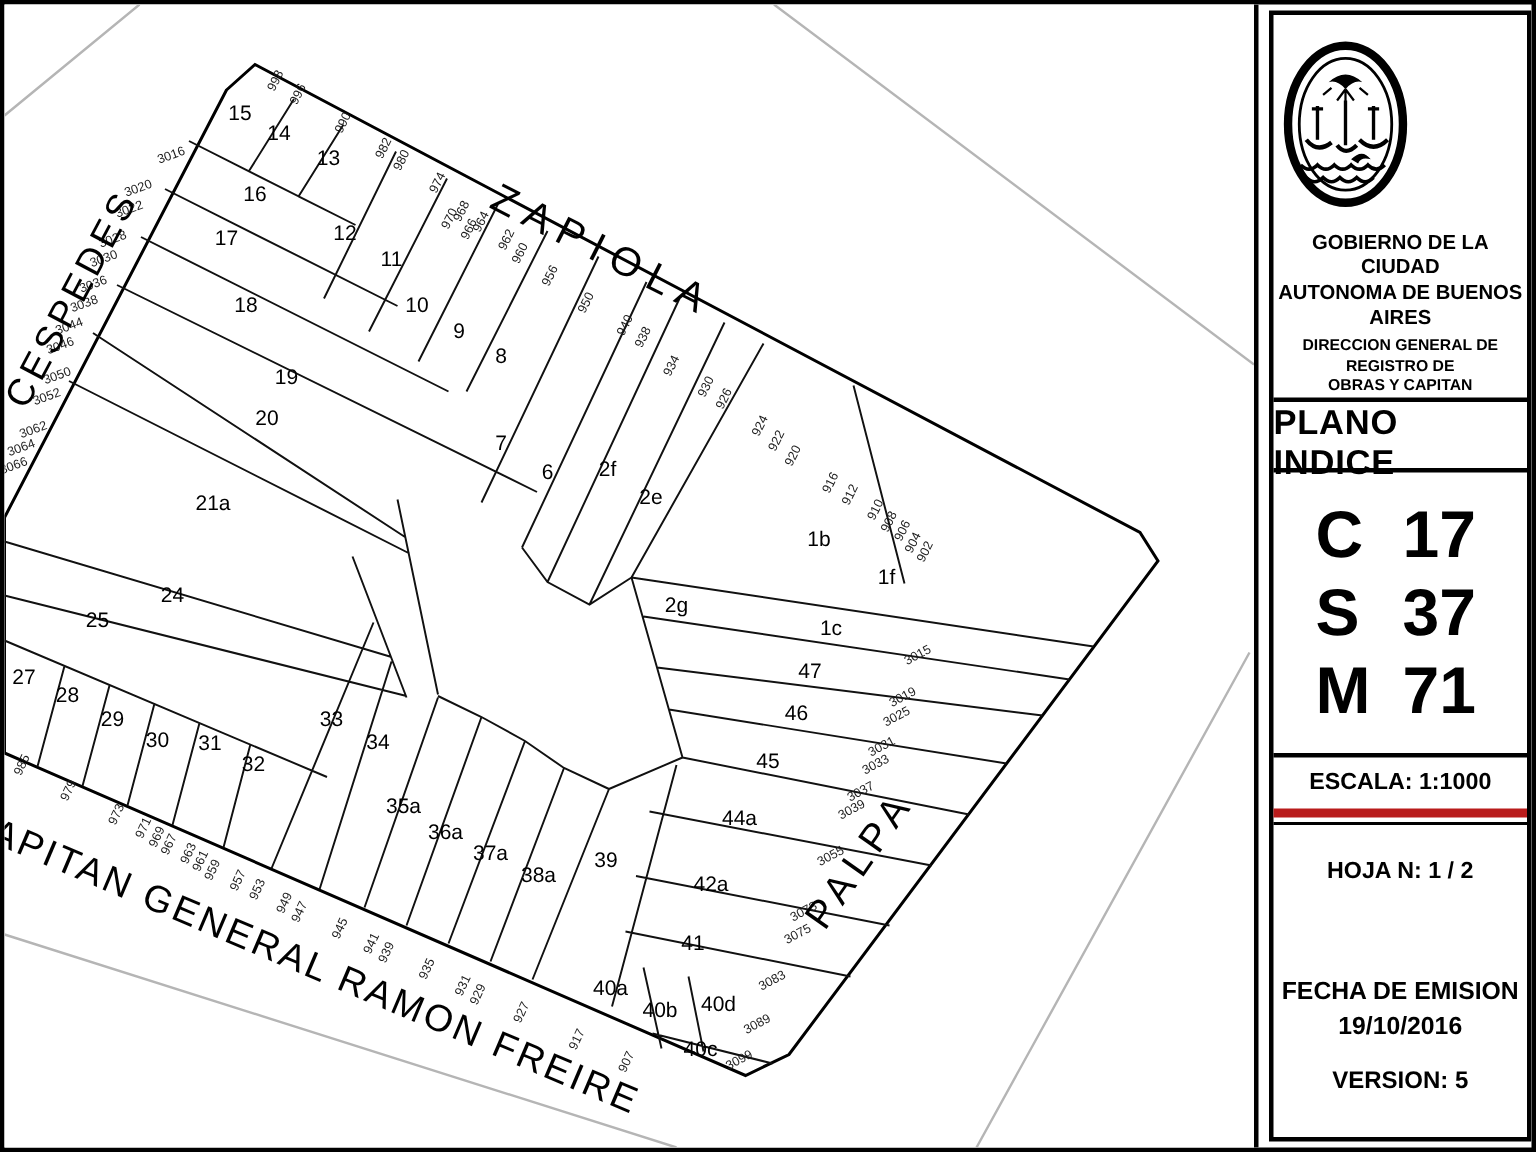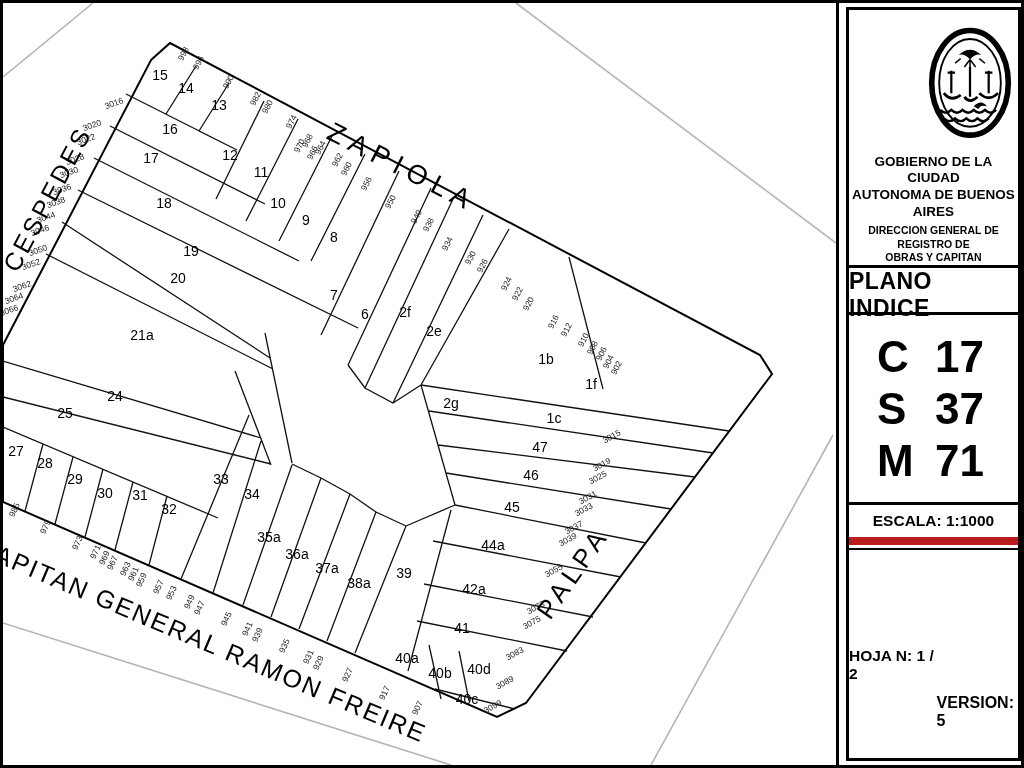--- a/index.html
+++ b/index.html
@@ -17,35 +17,35 @@
   .curb { stroke:#b5b5b5; stroke-width:1.6; fill:none; }
   text.parcel { font-size:14px; fill:#000; text-anchor:middle; }
   text.addr   { font-size:8.5px; fill:#1c1c1c; text-anchor:middle; }
   text.street { fill:#000; text-anchor:middle; }
 
   
   #panel { position:absolute; left:843px; top:4px; width:175px; height:754px;
            border:3px solid #000; background:#fff; display:flex; flex-direction:column; }
   .sec { border-bottom:3px solid #000; }
   .sec:last-child { border-bottom:none; }
-  #sec-logo { height:258px; display:flex; flex-direction:column; align-items:flex-end; }
+  #sec-logo { height:258px; display:flex; flex-direction:column; align-items:flex-start; }
   #crest { margin-top:14px; }
   .org1 { font-weight:bold; font-size:13.5px; text-align:center; line-height:1.25; margin-top:10px; }
   .org2 { font-weight:bold; font-size:10.5px; text-align:center; line-height:1.3; margin-top:3px; }
   #sec-title { height:47px; display:flex; align-items:flex-start; justify-content:center; }
   #sec-title .t { font-weight:bold; font-size:23px; letter-spacing:.5px; }
   #sec-csm { height:190px; display:flex; flex-direction:column; justify-content:center; gap:2px; }
   .csm-row { display:flex; align-items:center; padding:0 28px; }
   .csm-letter { font-weight:bold; font-size:44px; width:58px; }
   .csm-value  { font-weight:bold; font-size:44px; margin-left:auto; margin-right:6px; }
   #sec-escala { height:40px; display:flex; align-items:center; justify-content:center;
-                border-bottom:8px solid #b91c1c; }
+                border-bottom:6px solid #b91c1c; }
   #escala-gap { height:5px; border-bottom:2px solid #000; }
   .kv { font-weight:bold; font-size:15.5px; }
-  #sec-rest { flex:1; display:flex; flex-direction:row; align-items:center; }
+  #sec-rest { flex:1; display:flex; flex-direction:column; align-items:center; }
   #hoja { margin-top:22px; }
   #fecha { margin-top:62px; text-align:center; }
   #fecha .l1 { font-weight:bold; font-size:16.5px; }
   #fecha .l2 { font-weight:bold; font-size:16.5px; margin-top:4px; }
   #version { margin-top:auto; margin-bottom:28px; font-weight:bold; font-size:16px; }
 </style>
 </head>
 <body>
 
 <div id="stage">
@@ -259,17 +259,21 @@
       </div>
     </div>
 
     <div id="sec-escala">
       <span class="kv">ESCALA:   1:1000</span>
     </div>
     <div id="escala-gap"></div>
 
     <div id="sec-rest" class="sec">
       <div id="hoja" class="kv">HOJA N:   1 / 2</div>
+      <div id="fecha">
+        <div class="l1">FECHA DE EMISION</div>
+        <div class="l2">19/10/2016</div>
+      </div>
       <div id="version">VERSION: 5</div>
     </div>
 
   </div>
 </div>
 
 </body></html>

